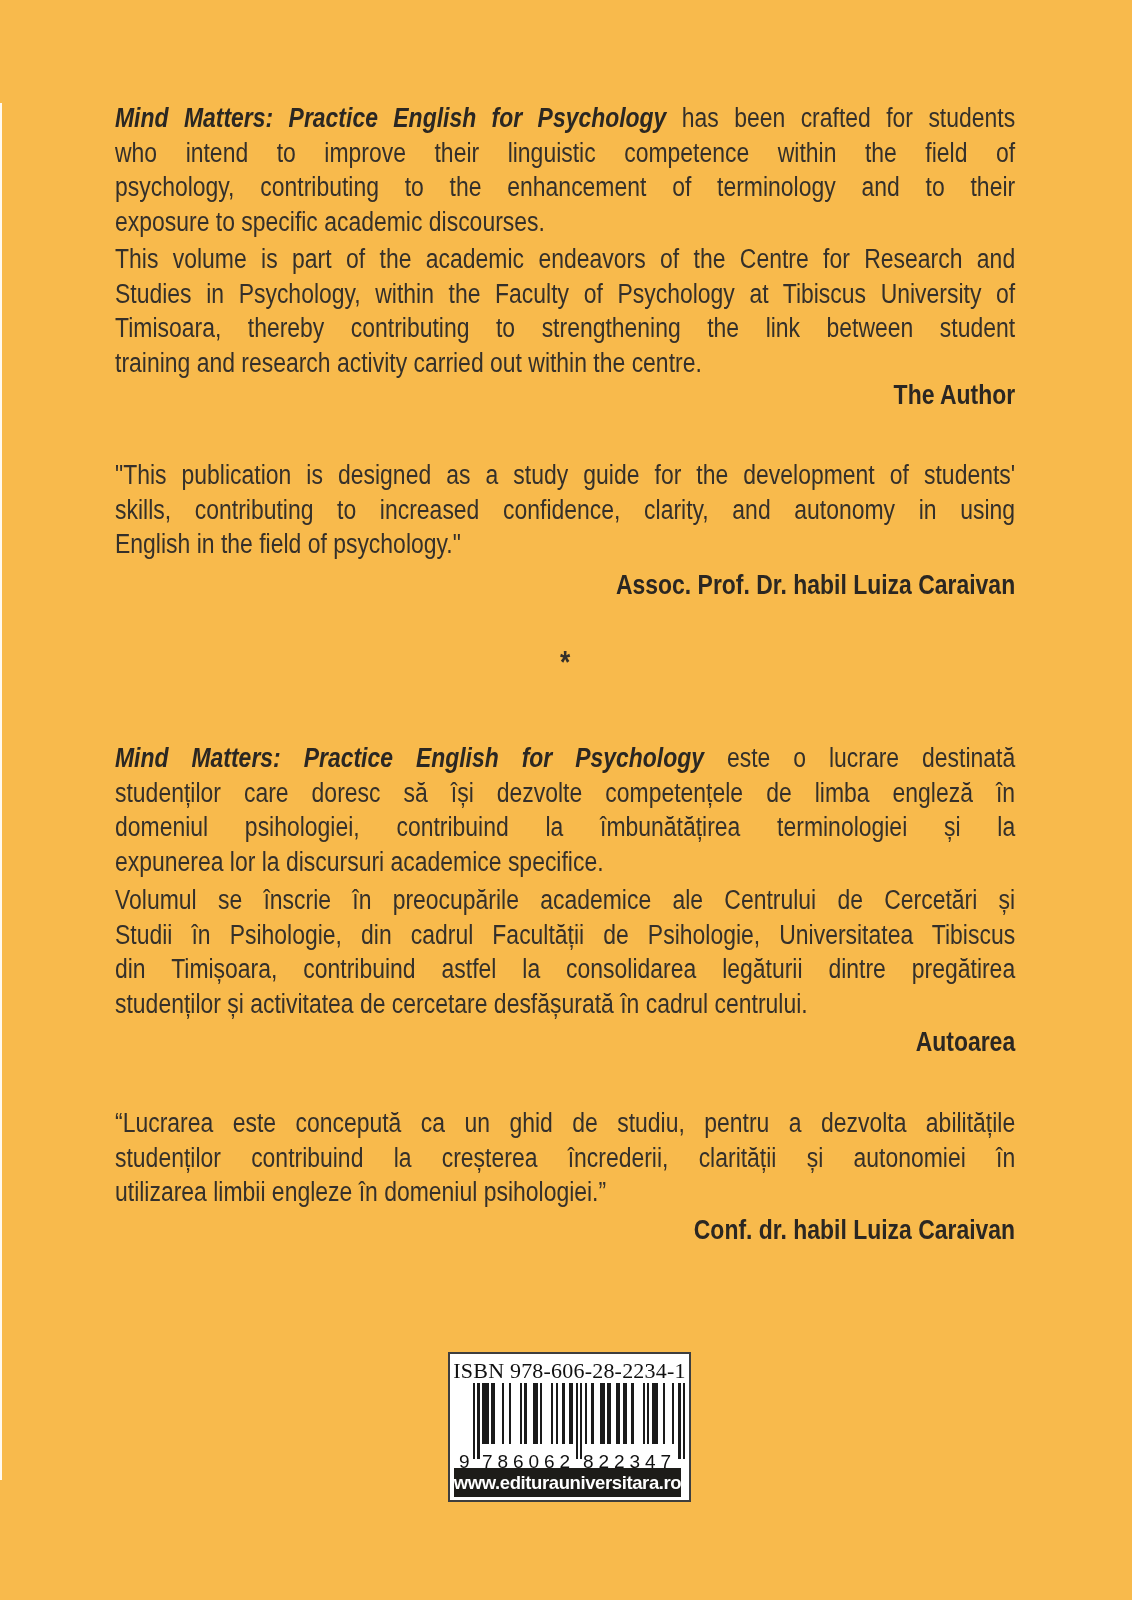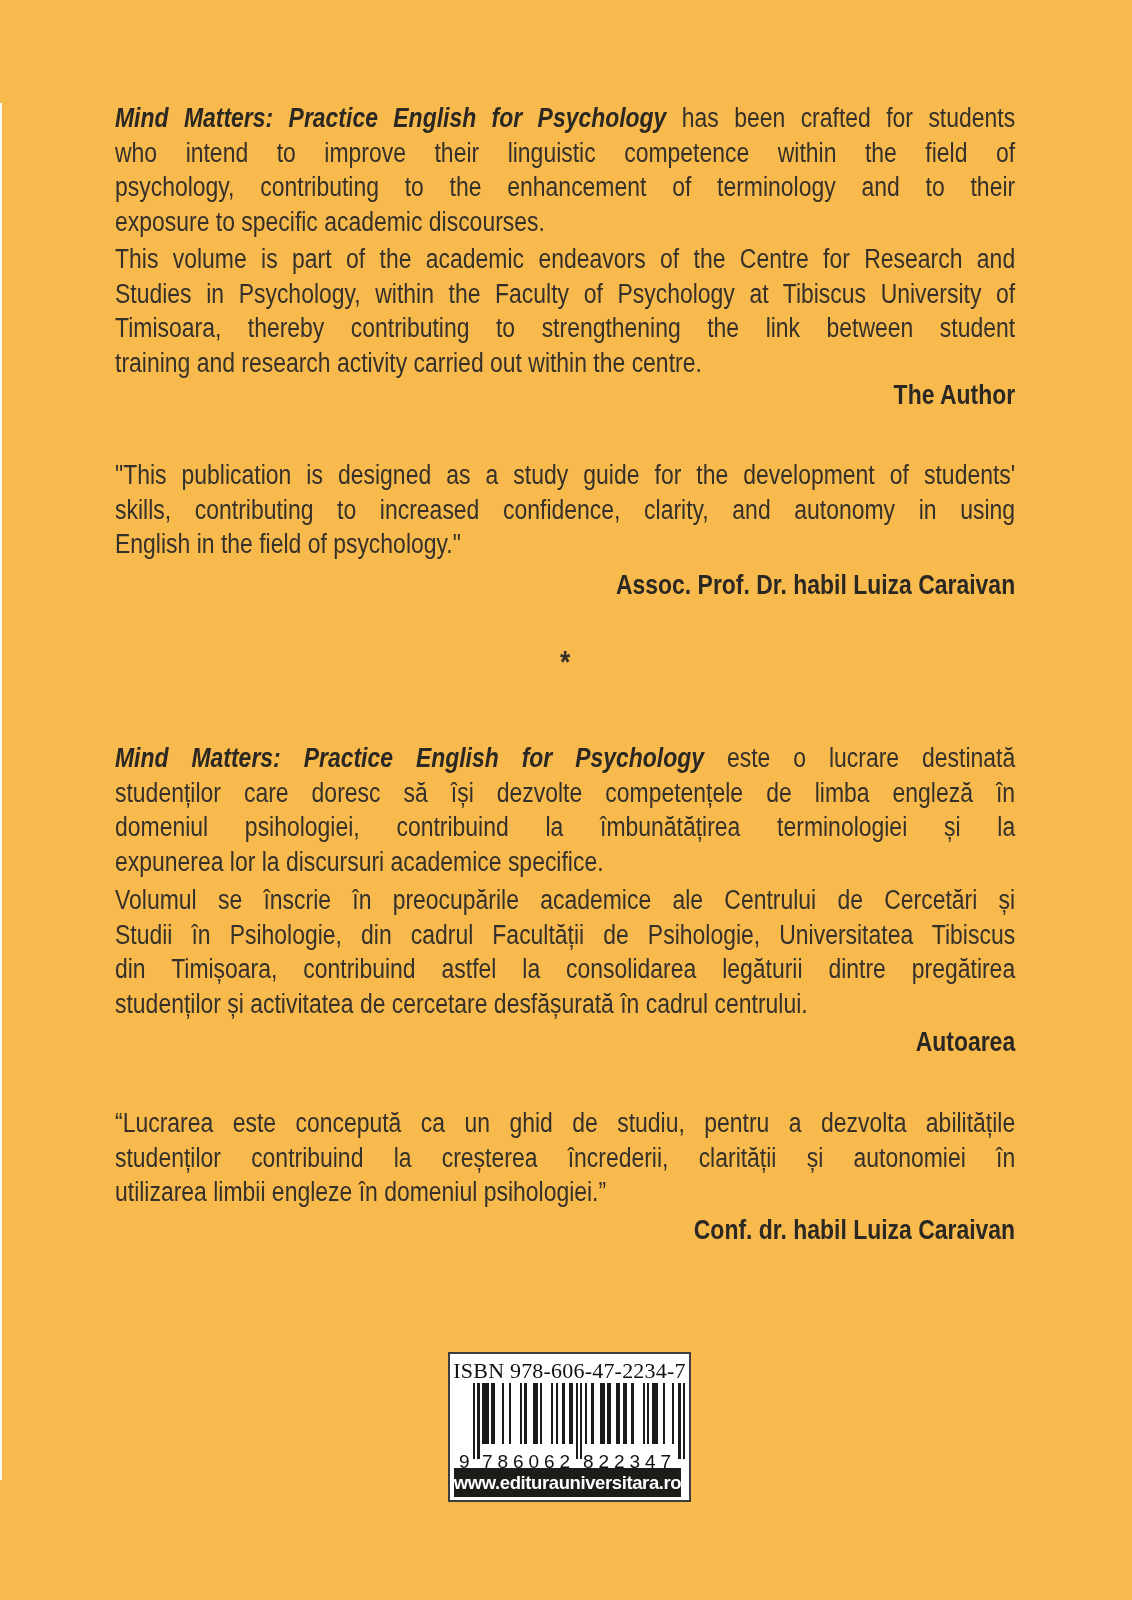--- a/index.html
+++ b/index.html
@@ -97,21 +97,21 @@
     </section>
   <div class="block byline" id="roAuthor">Autoarea</div>
   <section class="block" id="roQuote">
       <div class="line">“Lucrarea este concepută ca un ghid de studiu, pentru a dezvolta abilitățile</div>
       <div class="line">studenților contribuind la creșterea încrederii, clarității și autonomiei în</div>
       <div class="line last">utilizarea limbii engleze în domeniul psihologiei.”</div>
     </section>
   <div class="block byline" id="roAttrib">Conf. dr. habil Luiza Caraivan</div>
 
   <div class="isbn-box">
-    <div class="isbn-label">ISBN 978-606-47-2234-7</div>
+    <div class="isbn-label">ISBN 978-606-28-2234-1</div>
     <div class="bars" id="bars">
       <div class="digits">
         <span class="d9">9</span>
         <span class="dg" id="dg1">
             <i style="font-style: normal;">7</i>
             <i style="font-style: normal;">8</i>
             <i style="font-style: normal;">6</i>
             <i style="font-style: normal;">0</i>
             <i style="font-style: normal;">6</i>
             <i style="font-style: normal;">2</i>

